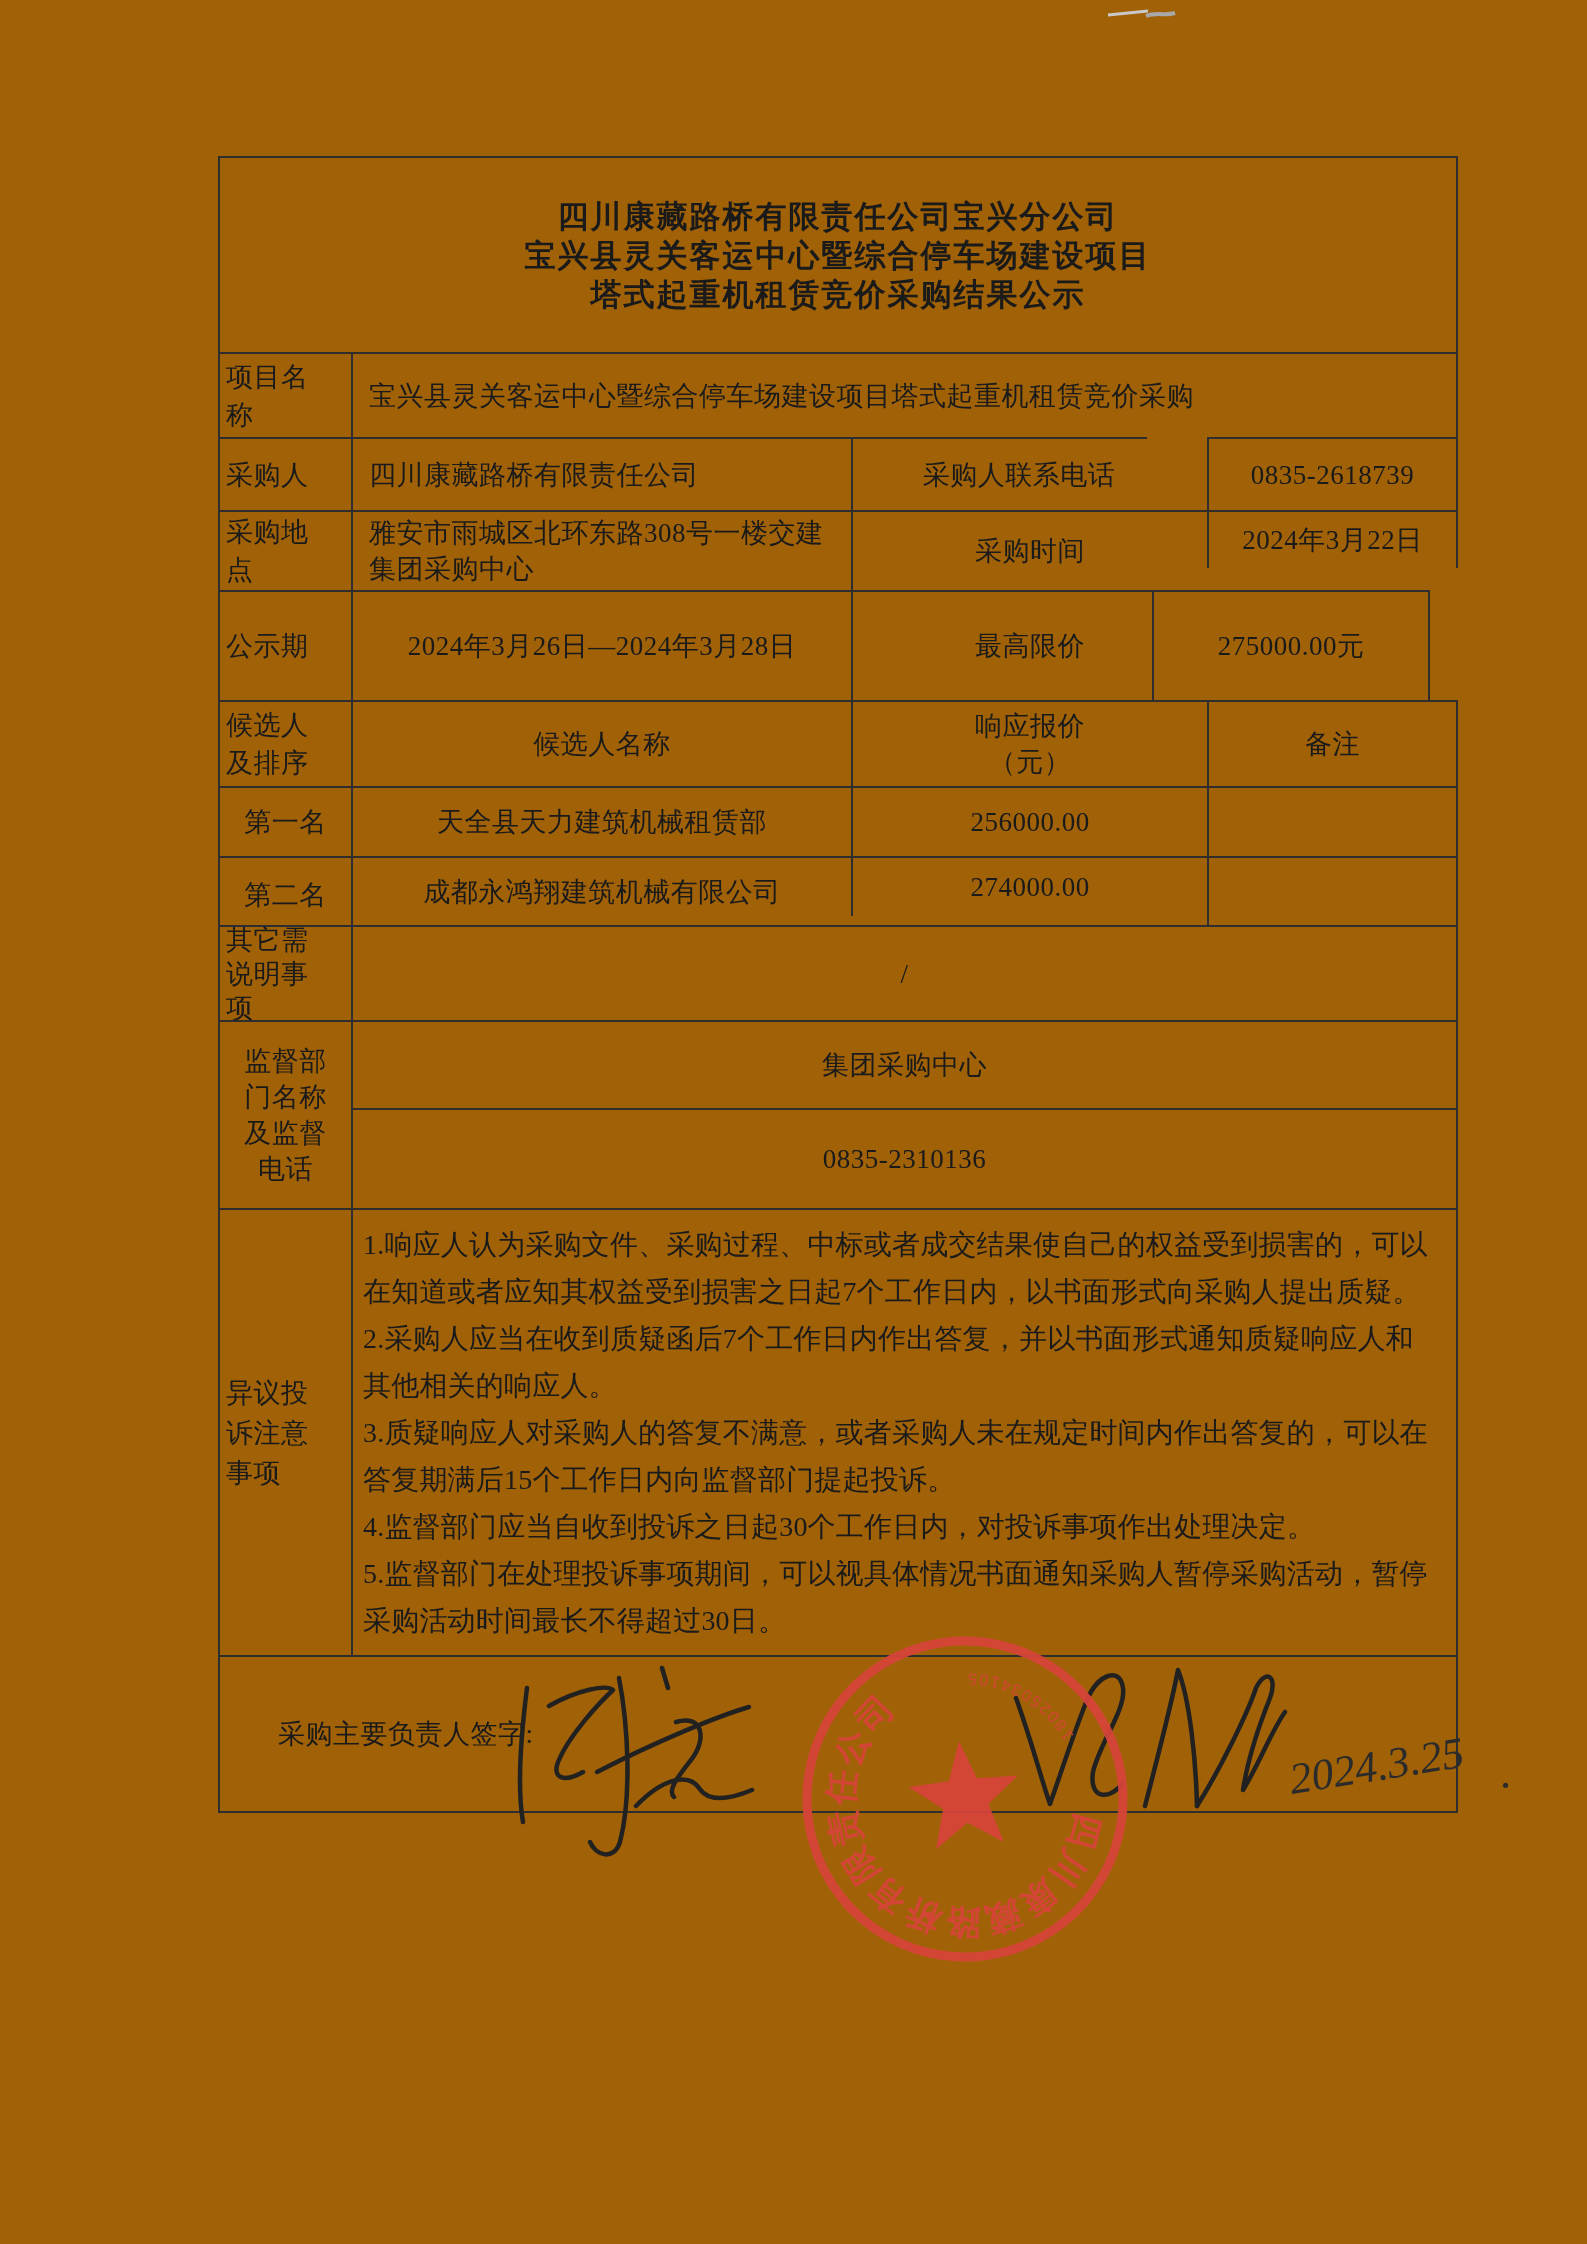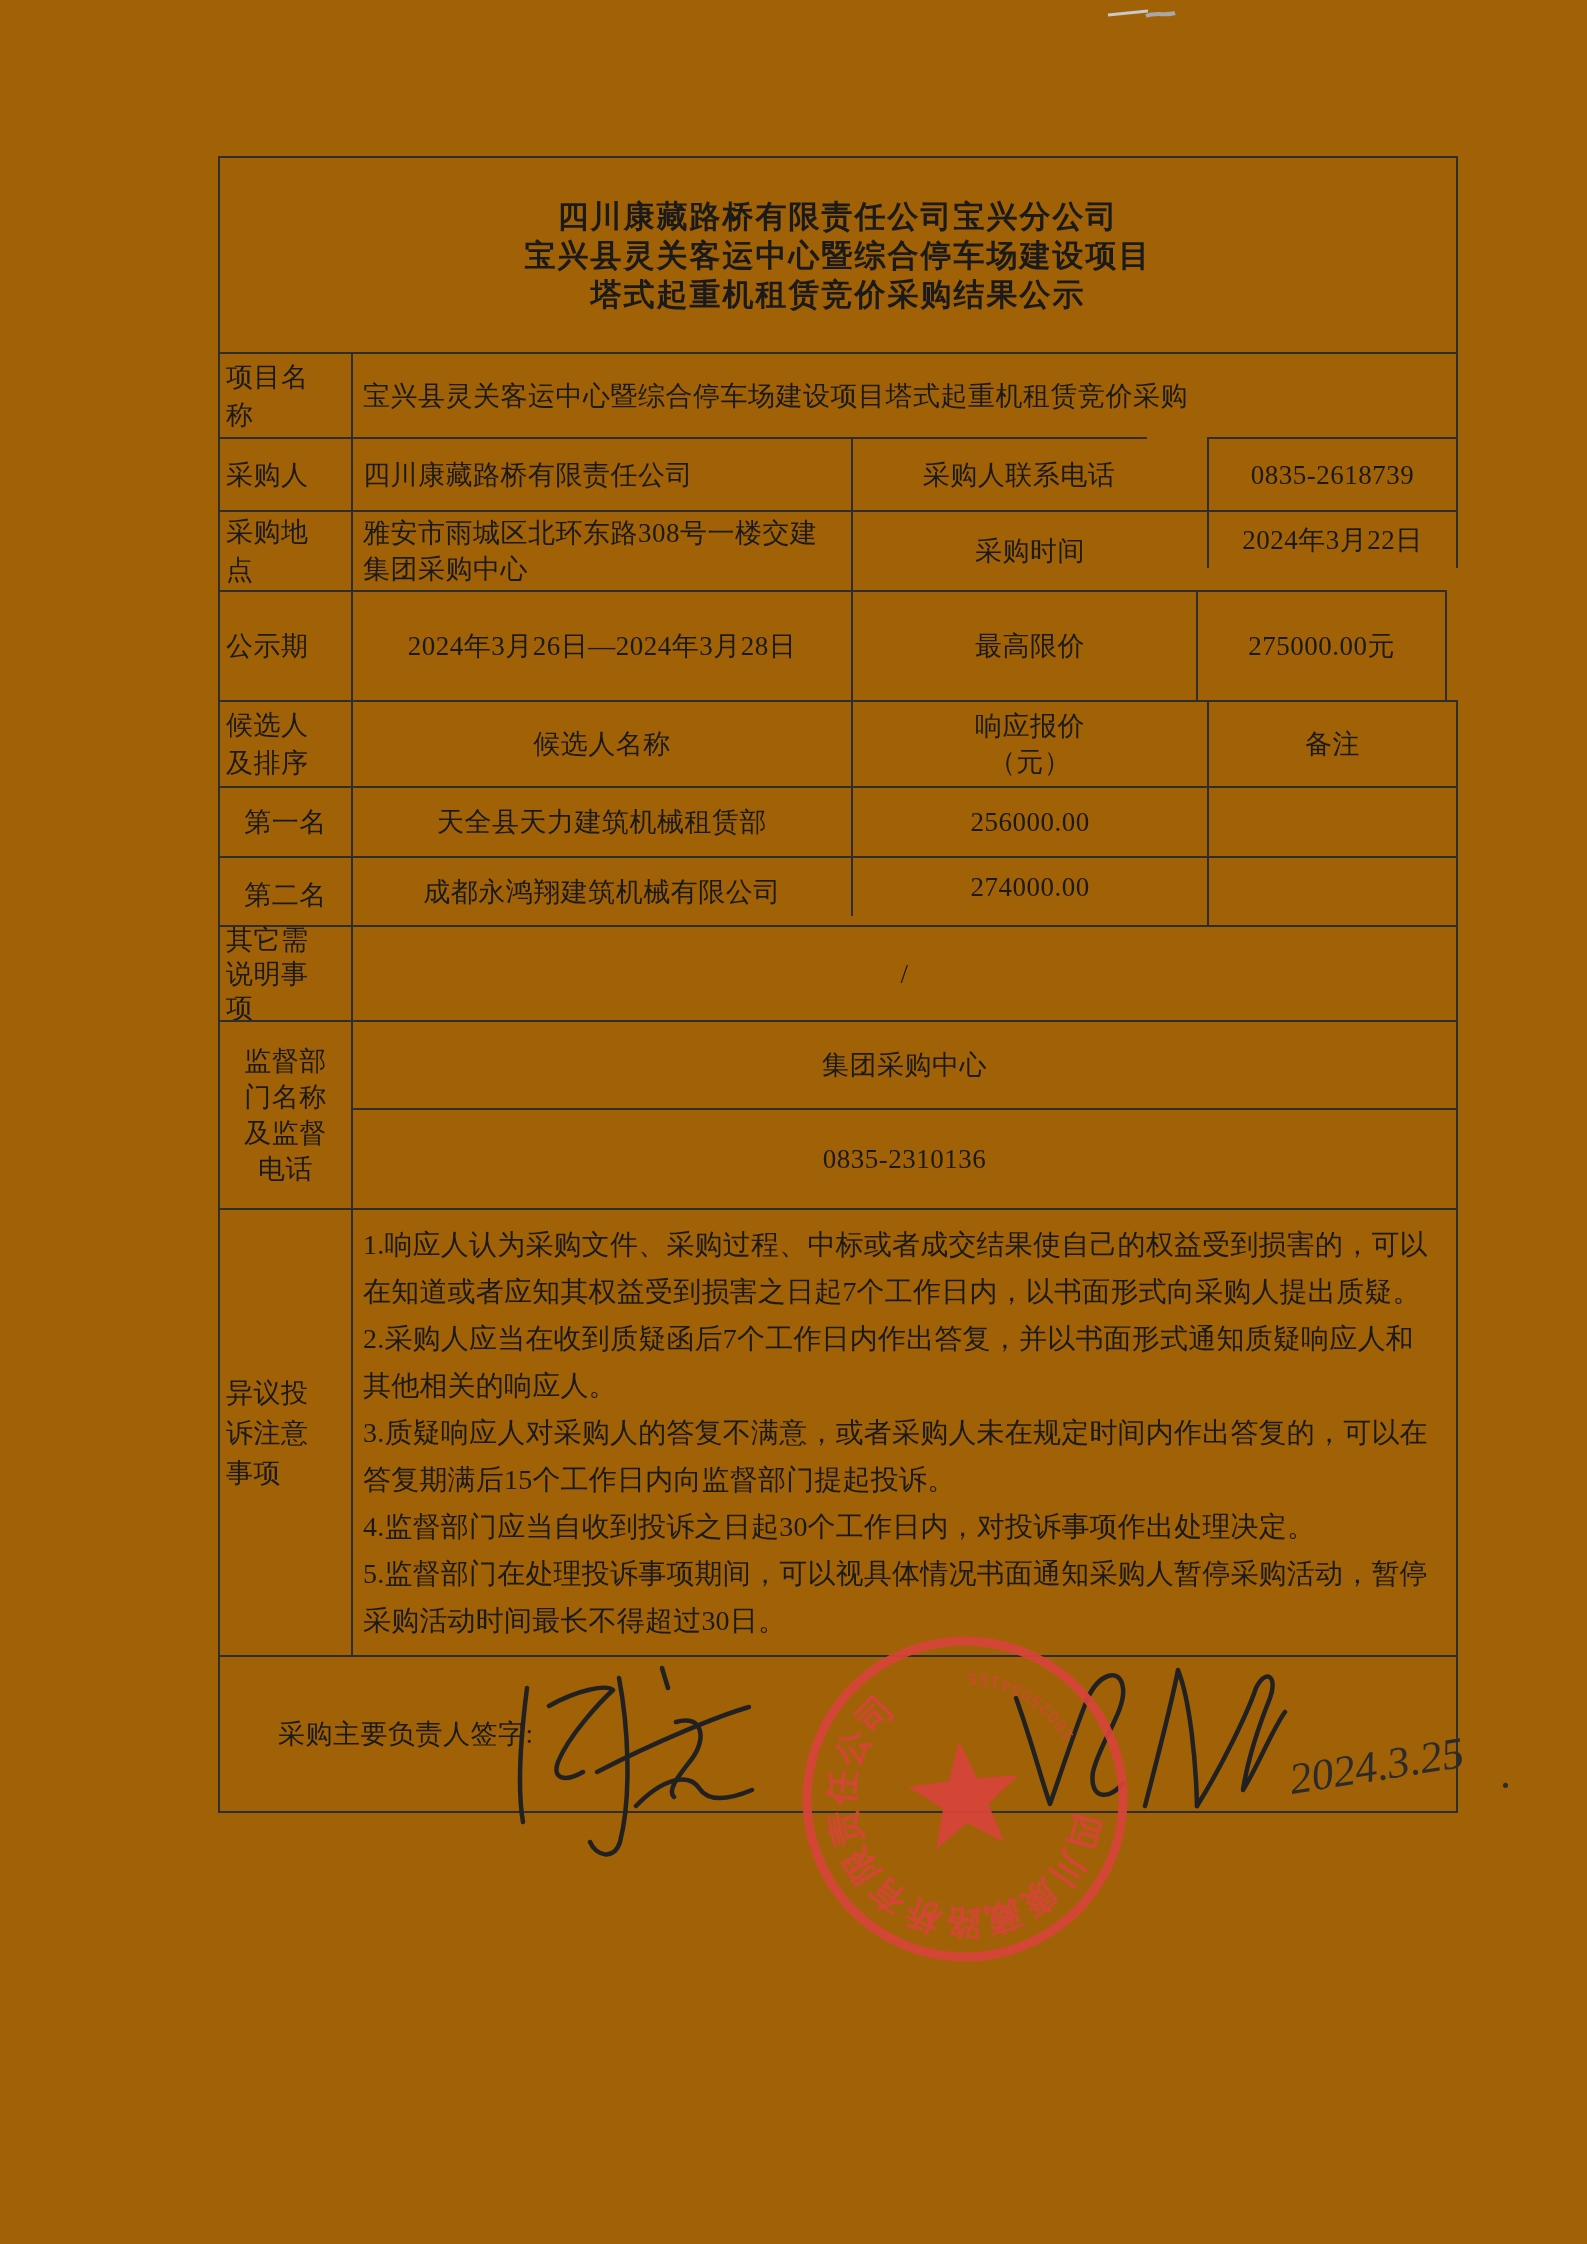--- a/index.html
+++ b/index.html
@@ -22,21 +22,21 @@
     border-left:2px solid var(--line);
     border-top:2px solid var(--line);
     display:flex;align-items:center;justify-content:center;
     font-size:27px;line-height:38px;letter-spacing:0.5px;
   }
   .cell.last-col{border-right:2px solid var(--line);}
   .cell.last-row{border-bottom:2px solid var(--line);}
   .cell.left{justify-content:flex-start;}
   .lab{width:86px;margin-left:6px;text-align:left;}
   .lab.center{margin:0 auto;text-align:center;}
-  .pad{padding-left:10px;padding-right:8px;}
+  .pad{padding-left:16px;padding-right:8px;}
   .title-cell{flex-direction:column;
     font-family:"Liberation Sans","DejaVu Sans",sans-serif;
     font-weight:bold;font-size:31px;line-height:39px;letter-spacing:2px;}
   .obj-content{align-items:center;}
   .obj-text{font-size:28px;line-height:47px;letter-spacing:0.2px;text-align:left;
     padding:0 16px 0 10px;}
   .sig-label{font-size:27px;}
   svg.overlay{position:absolute;left:0;top:0;pointer-events:none;}
   .stamp-wrap{position:absolute;left:795px;top:1629px;width:340px;height:340px;opacity:0.92;}
 </style>
@@ -93,21 +93,21 @@
 
     <div class="cell left" style="left:0;top:434px;width:133px;height:110px;">
       <span class="lab">公示期</span>
     </div>
     <div class="cell" style="left:133px;top:434px;width:500px;height:110px;">
       <span>2024年3月26日—2024年3月28日</span>
     </div>
     <div class="cell" style="left:633px;top:434px;width:356px;height:110px;">
       <span>最高限价</span>
     </div>
-    <div class="cell last-col" style="left:978px;top:434px;width:251px;height:110px;">
+    <div class="cell last-col" style="left:934px;top:434px;width:278px;height:110px;">
       <span>275000.00元</span>
     </div>
 
     <div class="cell left" style="left:0;top:544px;width:133px;height:86px;">
       <span class="lab">候选人及排序</span>
     </div>
     <div class="cell" style="left:633px;top:544px;width:356px;height:86px;flex-direction:column;line-height:36px;">
       <span>响应报价</span>
       <span>（元）</span>
     </div>

